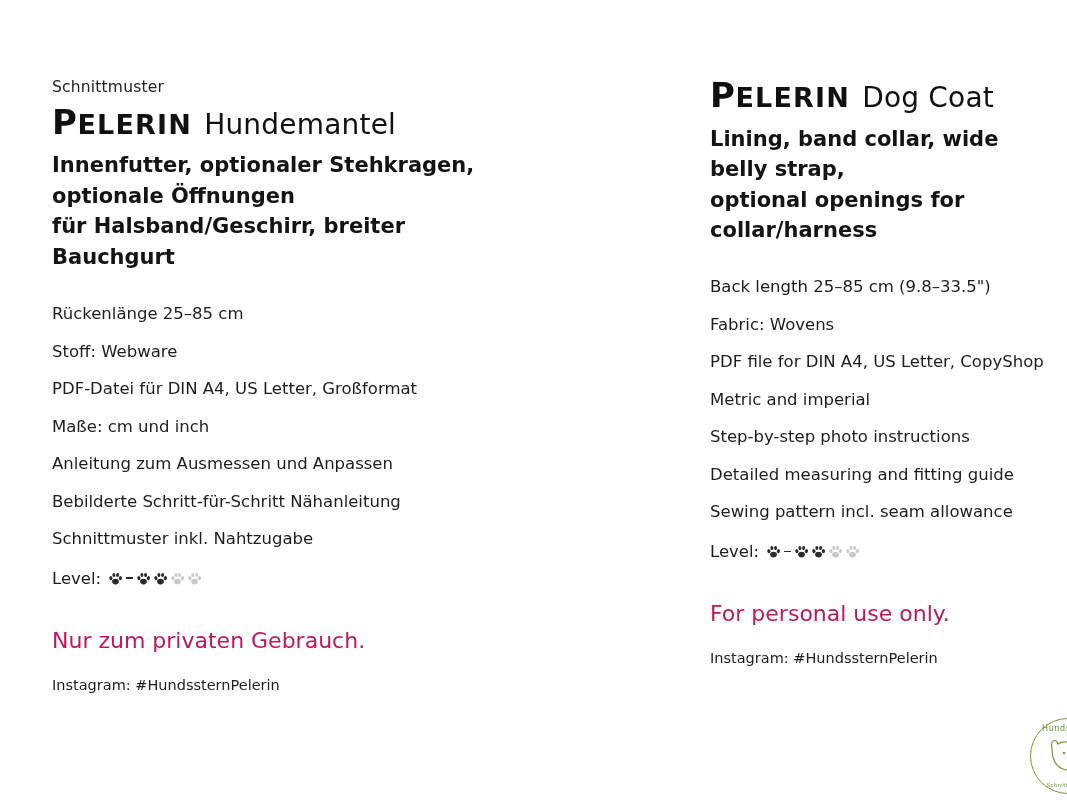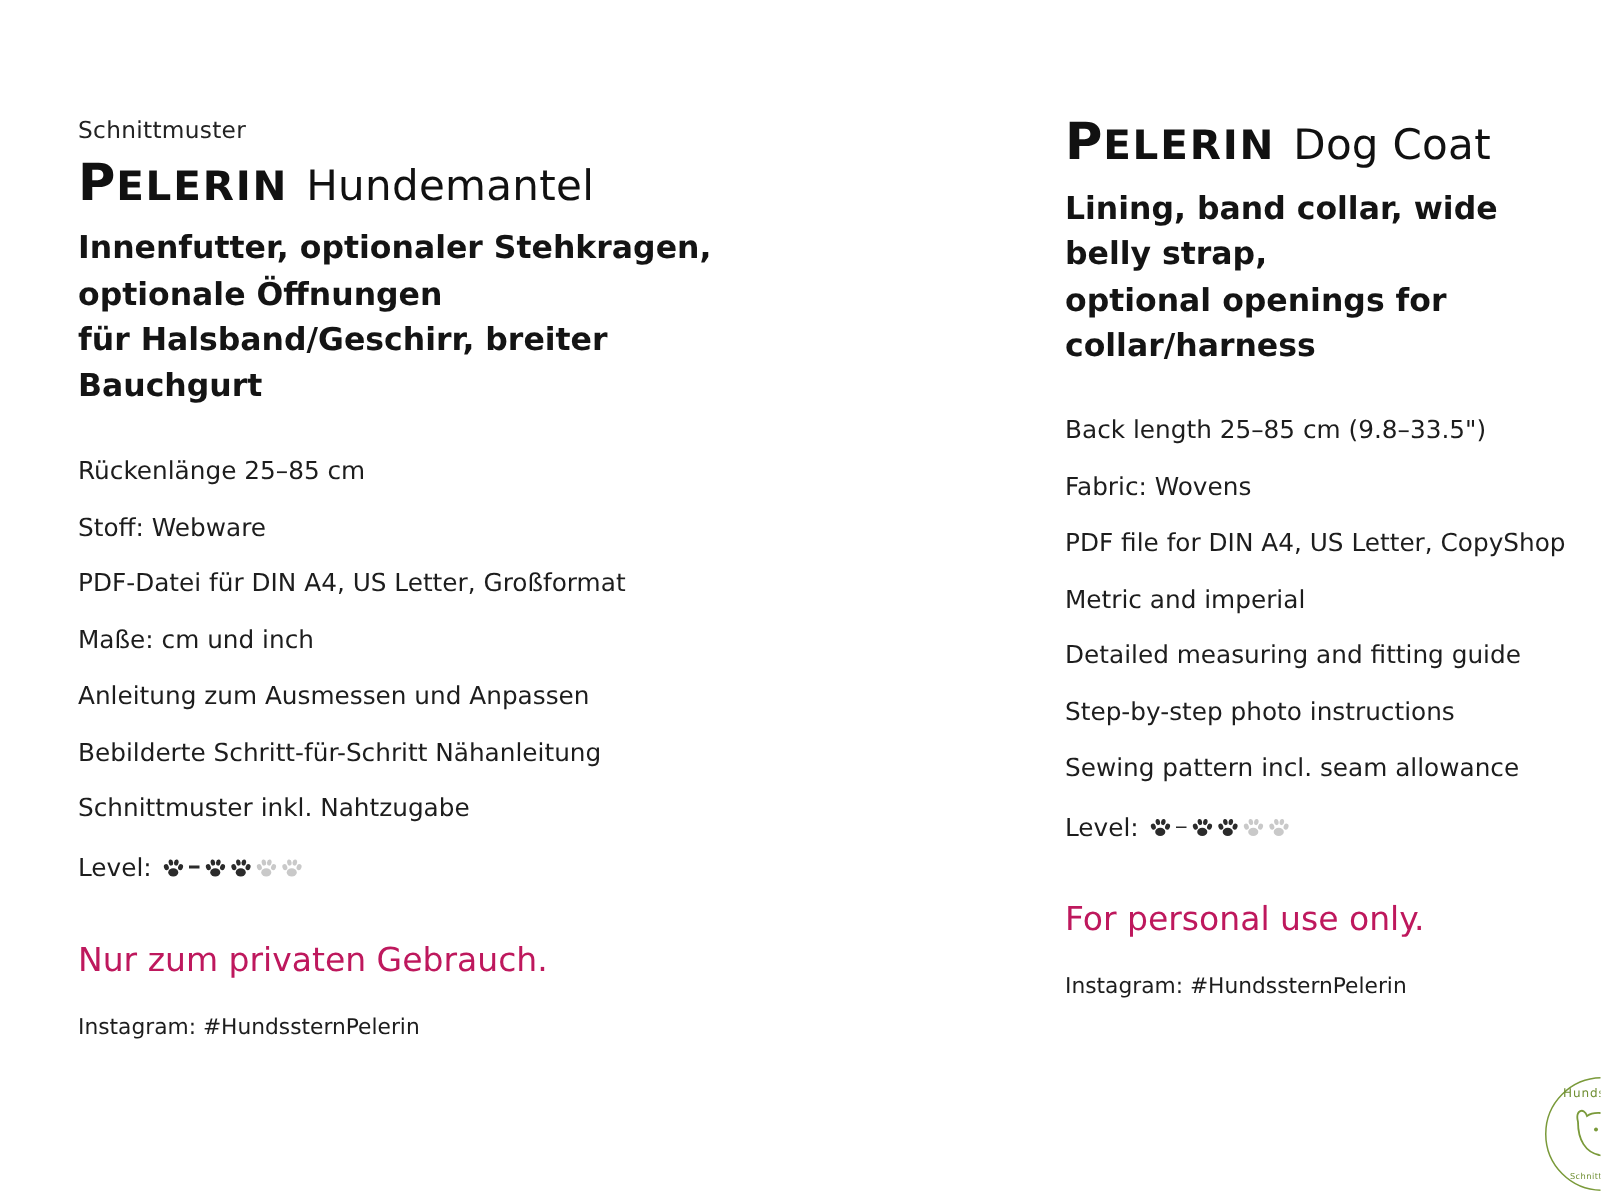--- a/index.html
+++ b/index.html
@@ -235,22 +235,22 @@
     </h1>
     <p class="subtitle">
       <span>Lining, band collar, wide belly strap,</span><br>
       <span>optional openings for collar/harness</span>
     </p>
     <ul class="features">
       <li>Back length 25–85 cm (9.8–33.5")</li>
       <li>Fabric: Wovens</li>
       <li>PDF file for DIN A4, US Letter, CopyShop</li>
       <li>Metric and imperial</li>
+      <li>Step-by-step photo instructions</li>
       <li>Detailed measuring and fitting guide</li>
-      <li>Step-by-step photo instructions</li>
       <li>Sewing pattern incl. seam allowance</li>
     </ul>
     <div class="level-row">
       <span>Level:</span>
       <span class="paws">
         <span class="paw"><svg width="15" height="15" viewBox="0 0 16 16">
               <ellipse cx="8" cy="11.3" rx="3.6" ry="3" fill="#2b2b2b"></ellipse>
               <ellipse cx="3.1" cy="7.6" rx="1.7" ry="2.2" fill="#2b2b2b" transform="rotate(-20 3.1 7.6)"></ellipse>
               <ellipse cx="6.3" cy="4.3" rx="1.6" ry="2.2" fill="#2b2b2b" transform="rotate(-8 6.3 4.3)"></ellipse>
               <ellipse cx="10.2" cy="4.3" rx="1.6" ry="2.2" fill="#2b2b2b" transform="rotate(8 10.2 4.3)"></ellipse>

